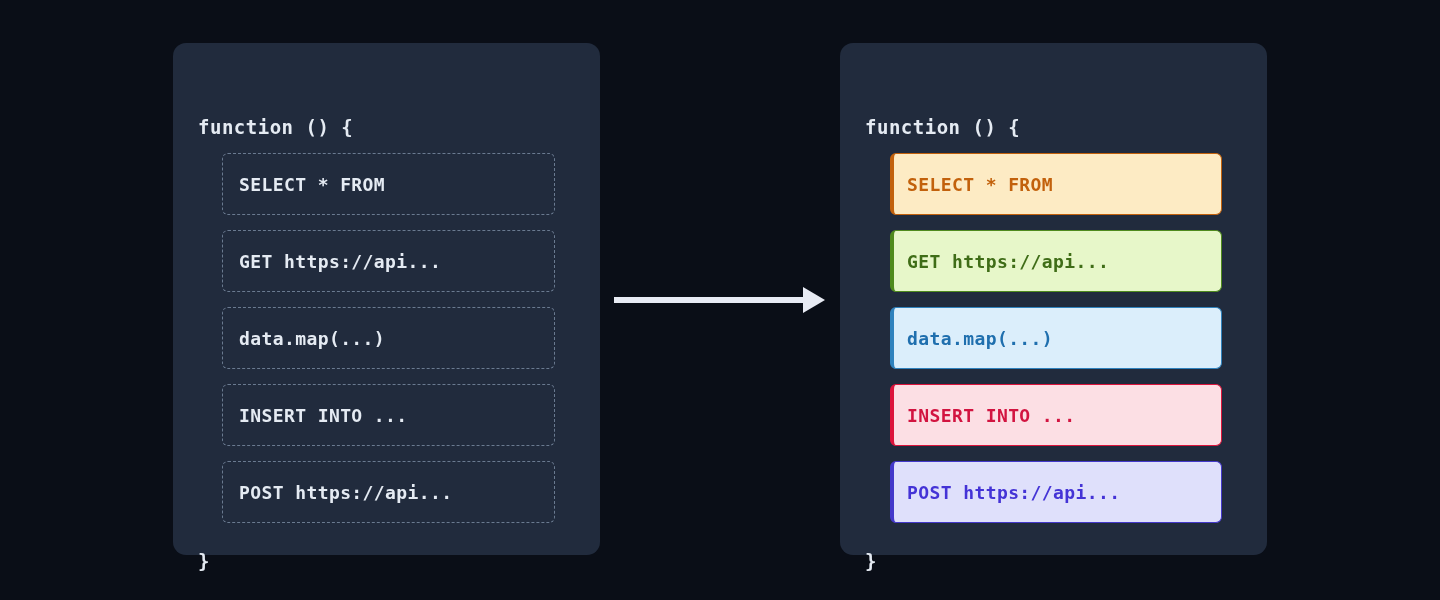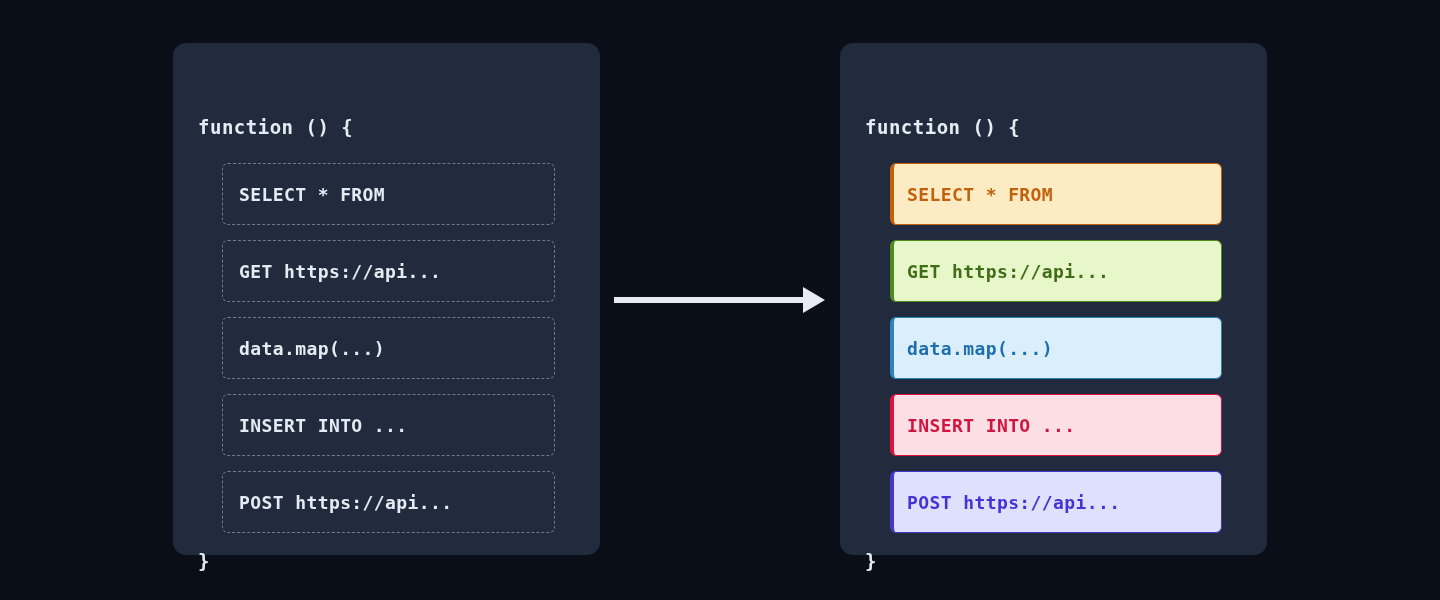--- a/index.html
+++ b/index.html
@@ -52,21 +52,21 @@
     letter-spacing: 0.5px;
     white-space: pre;
   }
   .code-open  { top: 73px; }
   .code-close { top: 507px; }
 
   
   .stmt-list {
     position: absolute;
     left: 49px;
-    top: 120px;
+    top: 110px;
     width: 333px;
   }
   #panel-after .stmt-list {
     left: 50px;
     width: 332px;
   }
 
   
   .stmt {
     box-sizing: border-box;

